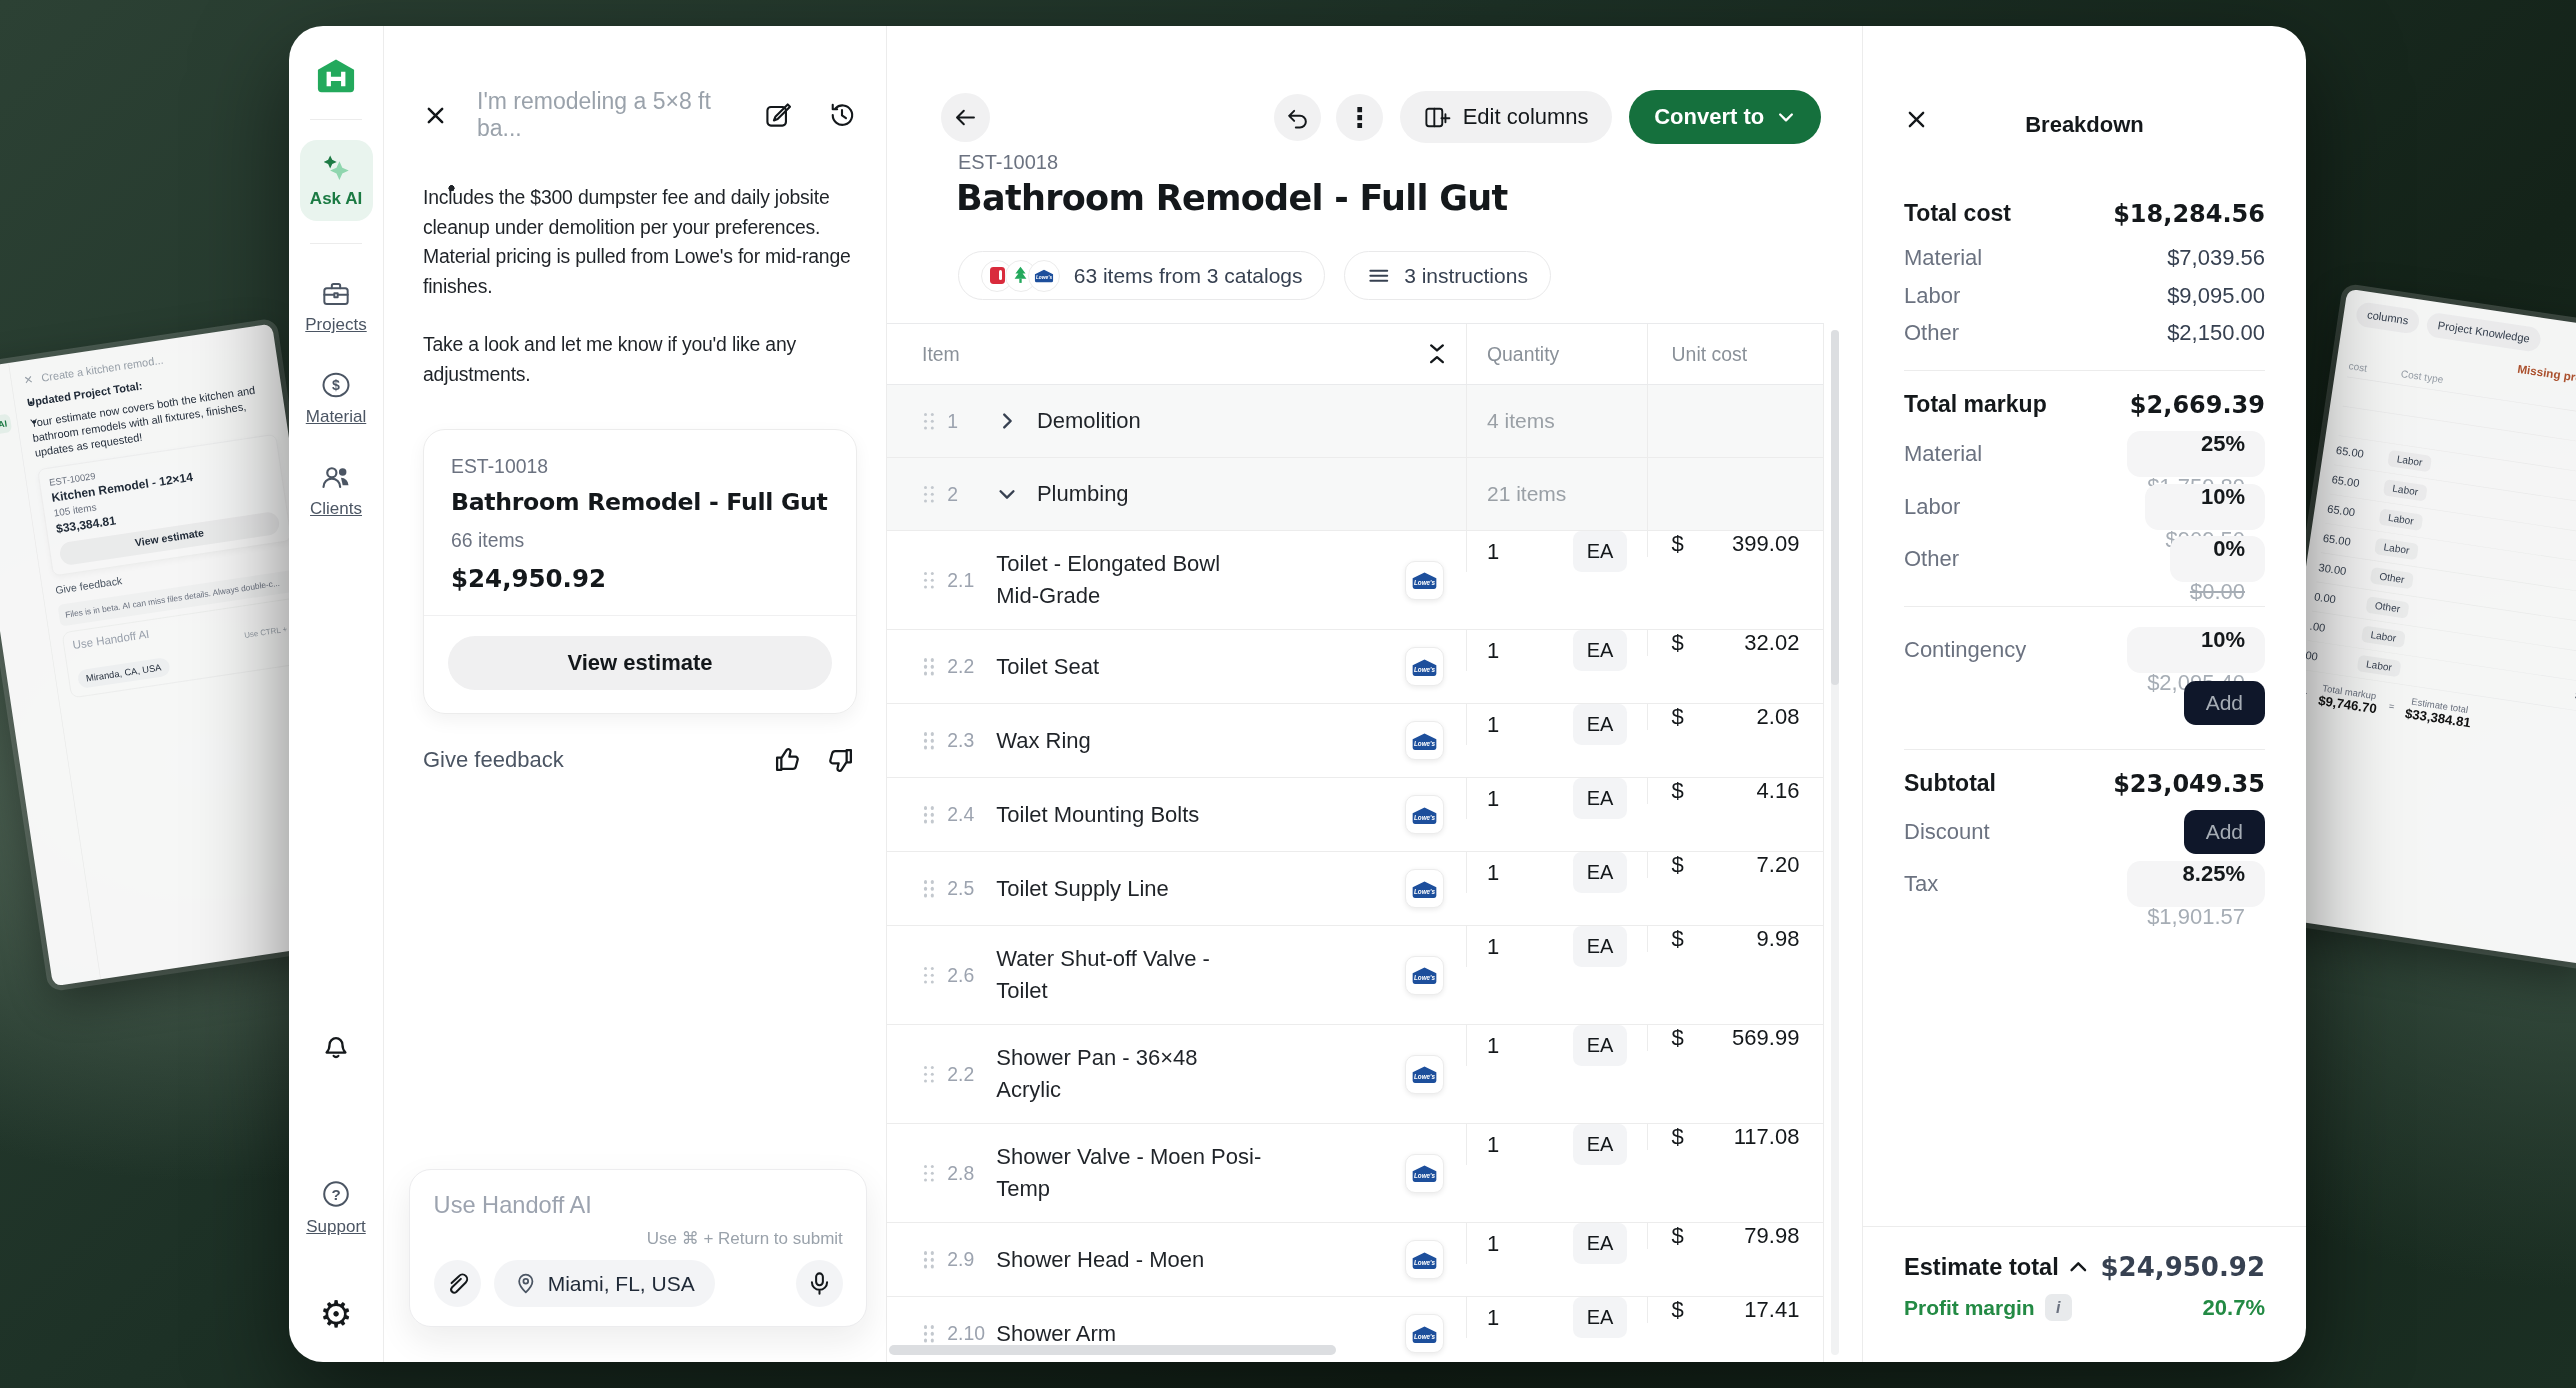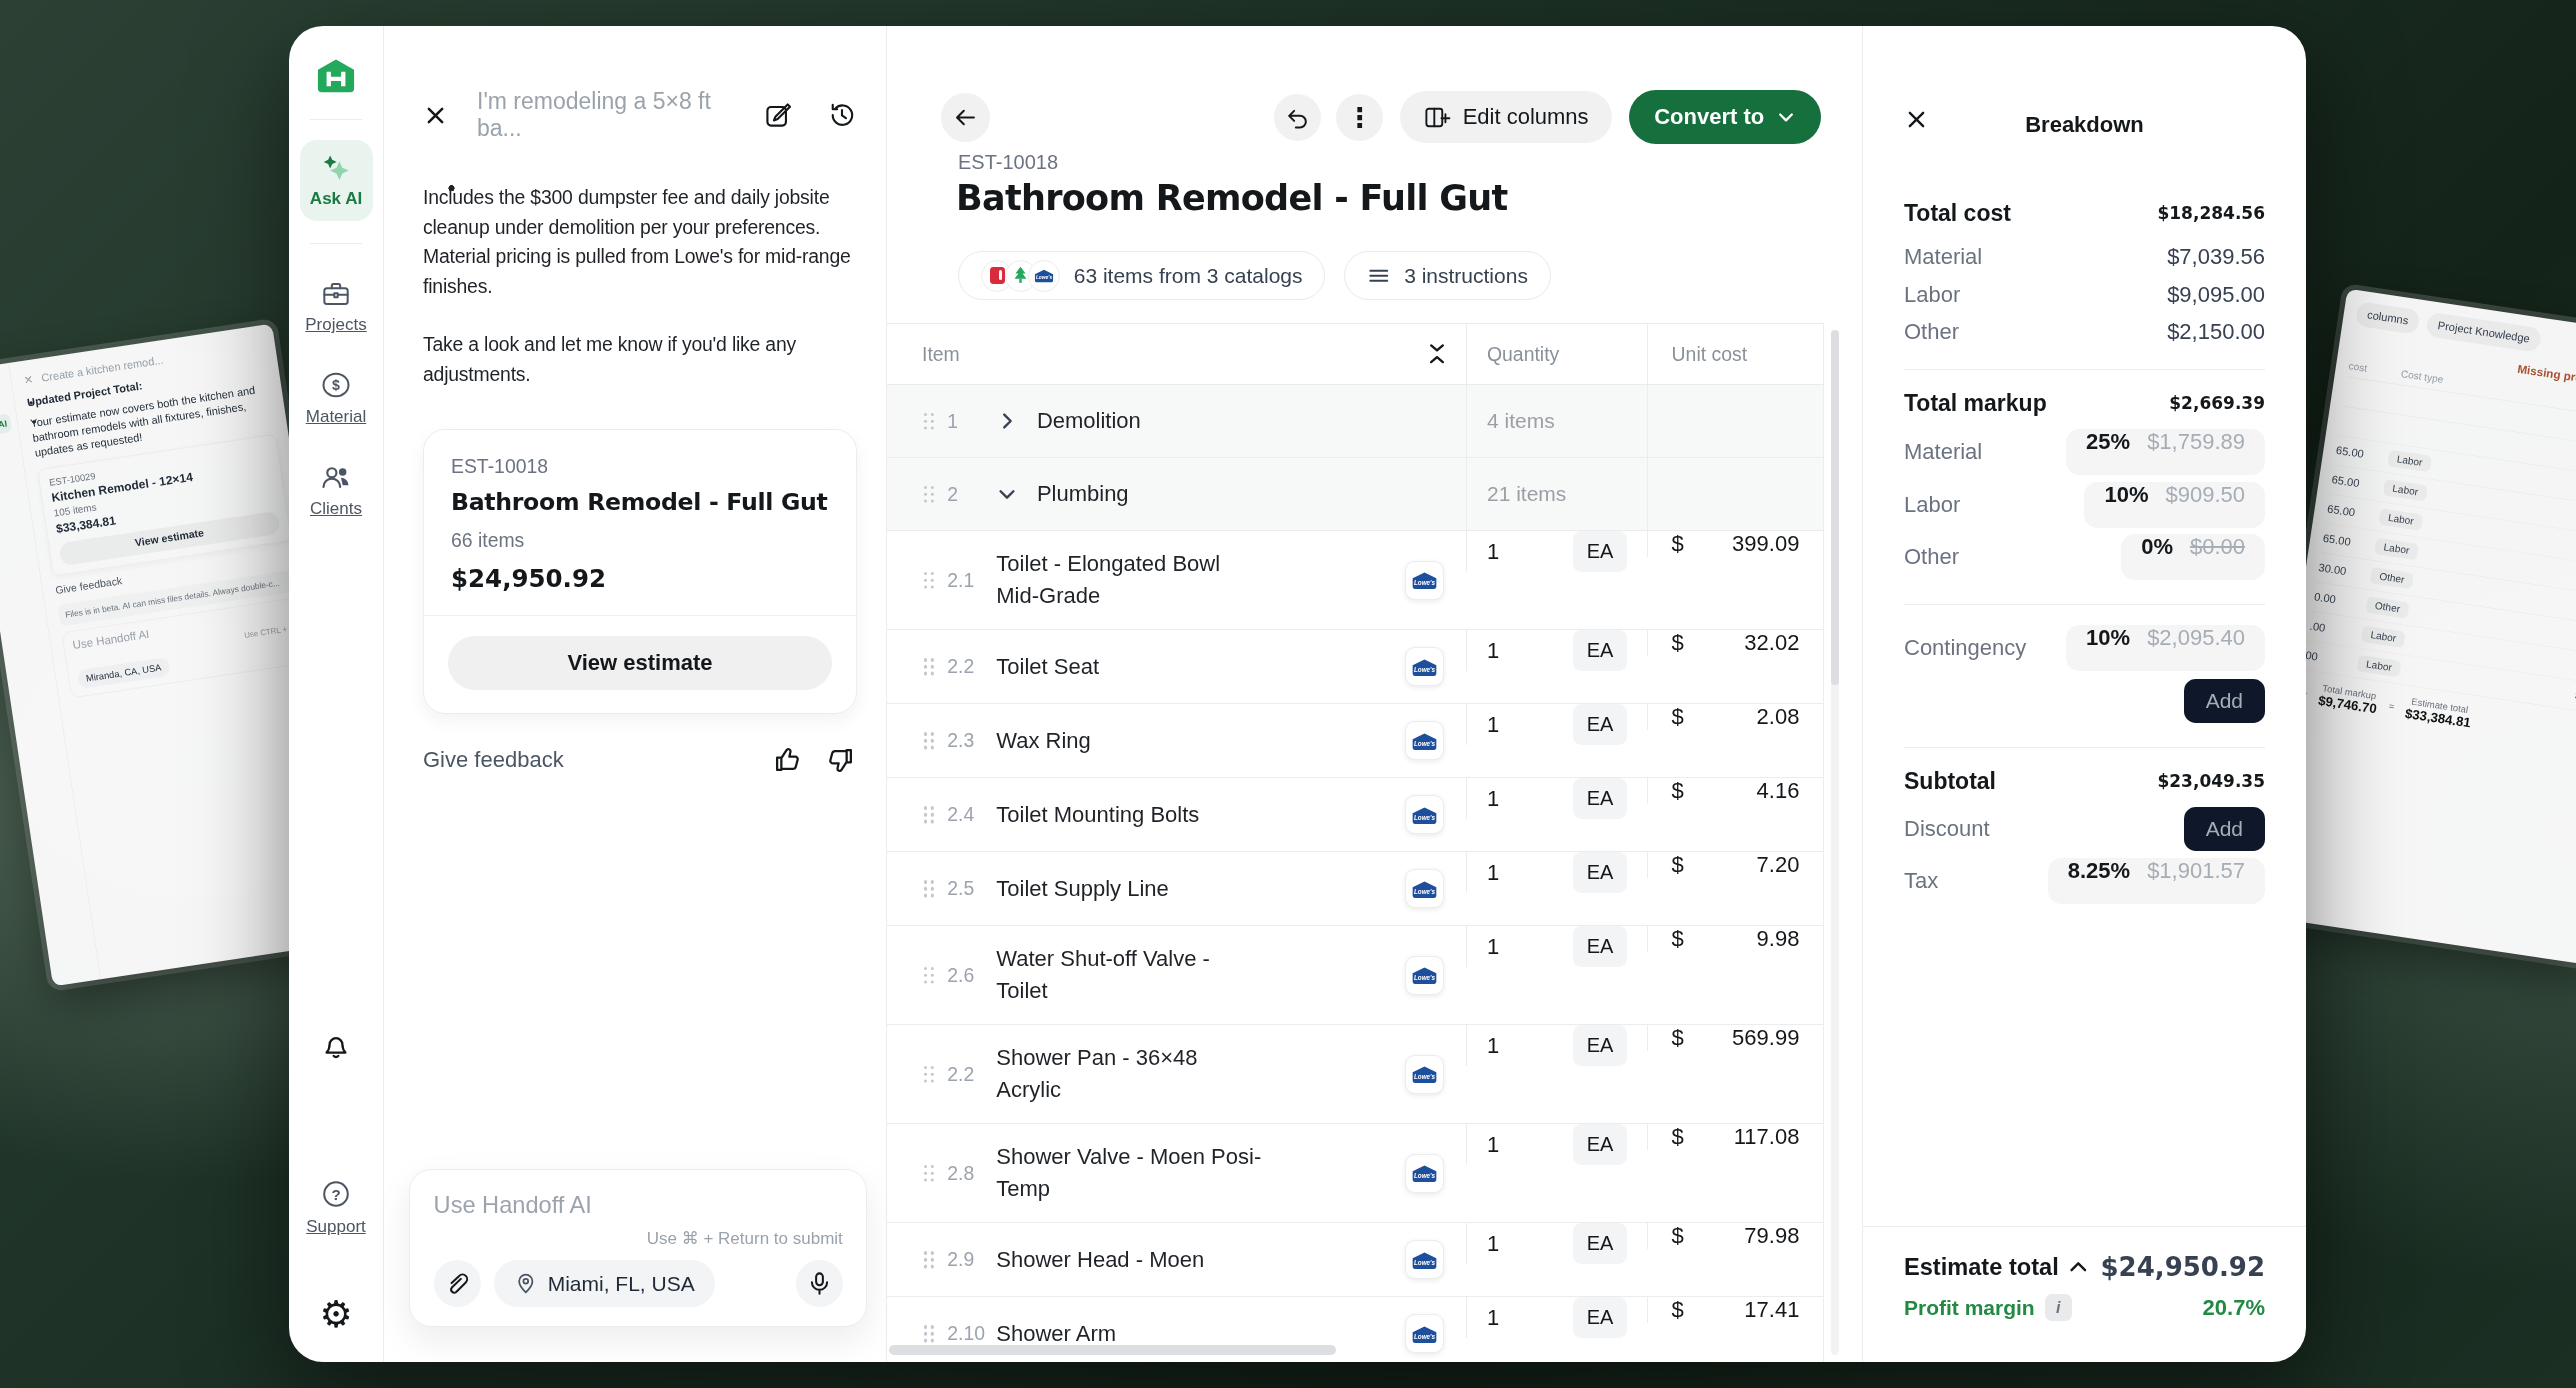--- a/index.html
+++ b/index.html
@@ -168,23 +168,23 @@
 
   
   .bd{ width:444px; border-left:0.8px solid #ececec; position:relative; flex-shrink:0; }
   .bd-close{ position:absolute; top:81px; left:41px; cursor:pointer; }
   .bd-title{ position:absolute; top:86px; left:0; width:100%; text-align:center; font-size:22px; font-weight:700; color:#14181b; }
   .bd-body{ position:absolute; top:162px; left:41px; right:41px; }
   .r{ display:flex; align-items:center; justify-content:space-between; }
   .r .lbl{ font-size:22px; color:#6b7280; }
   .r .val{ font-size:22px; color:#374151; }
   .r.bold .lbl{ font-size:23px; font-weight:700; color:#14181b; }
-  .r.bold .val{ font-family:"DejaVu Sans", sans-serif; font-size:17px; font-weight:700; color:#14181b; }
+  .r.bold .val{ font-family:"DejaVu Sans", sans-serif; font-size:24px; font-weight:700; color:#14181b; }
   .bd-hr{ border:none; border-top:0.8px solid #ececec; margin:23.6px 0 0; }
-  .pill{ background:#f5f5f6; border-radius:13.5px; height:46px; display:inline-flex; align-items:flex-start; gap:17px; padding:0 20px; cursor:pointer; }
+  .pill{ background:#f5f5f6; border-radius:13.5px; height:46px; display:inline-flex; align-items:flex-end; gap:17px; padding:0 20px; cursor:pointer;flex-direction:column; }
   .pill b{ font-size:22px; color:#14181b; }
   .pill .pv2{ font-size:22px; color:#a6adb5; }
   .pill .struck{ text-decoration:line-through; }
   .addpill{ background:#0f172a; border-radius:11.8px; height:44px; display:inline-flex; align-items:center; padding:0 22px;
             font-size:21px; color:#a6adb5; cursor:pointer; }
   .mt14{ margin-top:11.8px; } .mt8{ margin-top:6.8px; } .mt20{ margin-top:17px; } .mt24{ margin-top:20px; } .mt10{ margin-top:8.4px; }
   .rend{ justify-content:flex-end; }
   .bd-bottom{ position:absolute; left:0; right:0; bottom:0; border-top:0.8px solid #ececec; padding:25px 41px 41px; }
   .bd-total .lbl{ font-size:23.6px; font-weight:700; color:#14181b; display:flex; align-items:center; gap:10px; }
   .bd-total .val{ font-family:"DejaVu Sans", sans-serif; font-size:26px; font-weight:700; }

